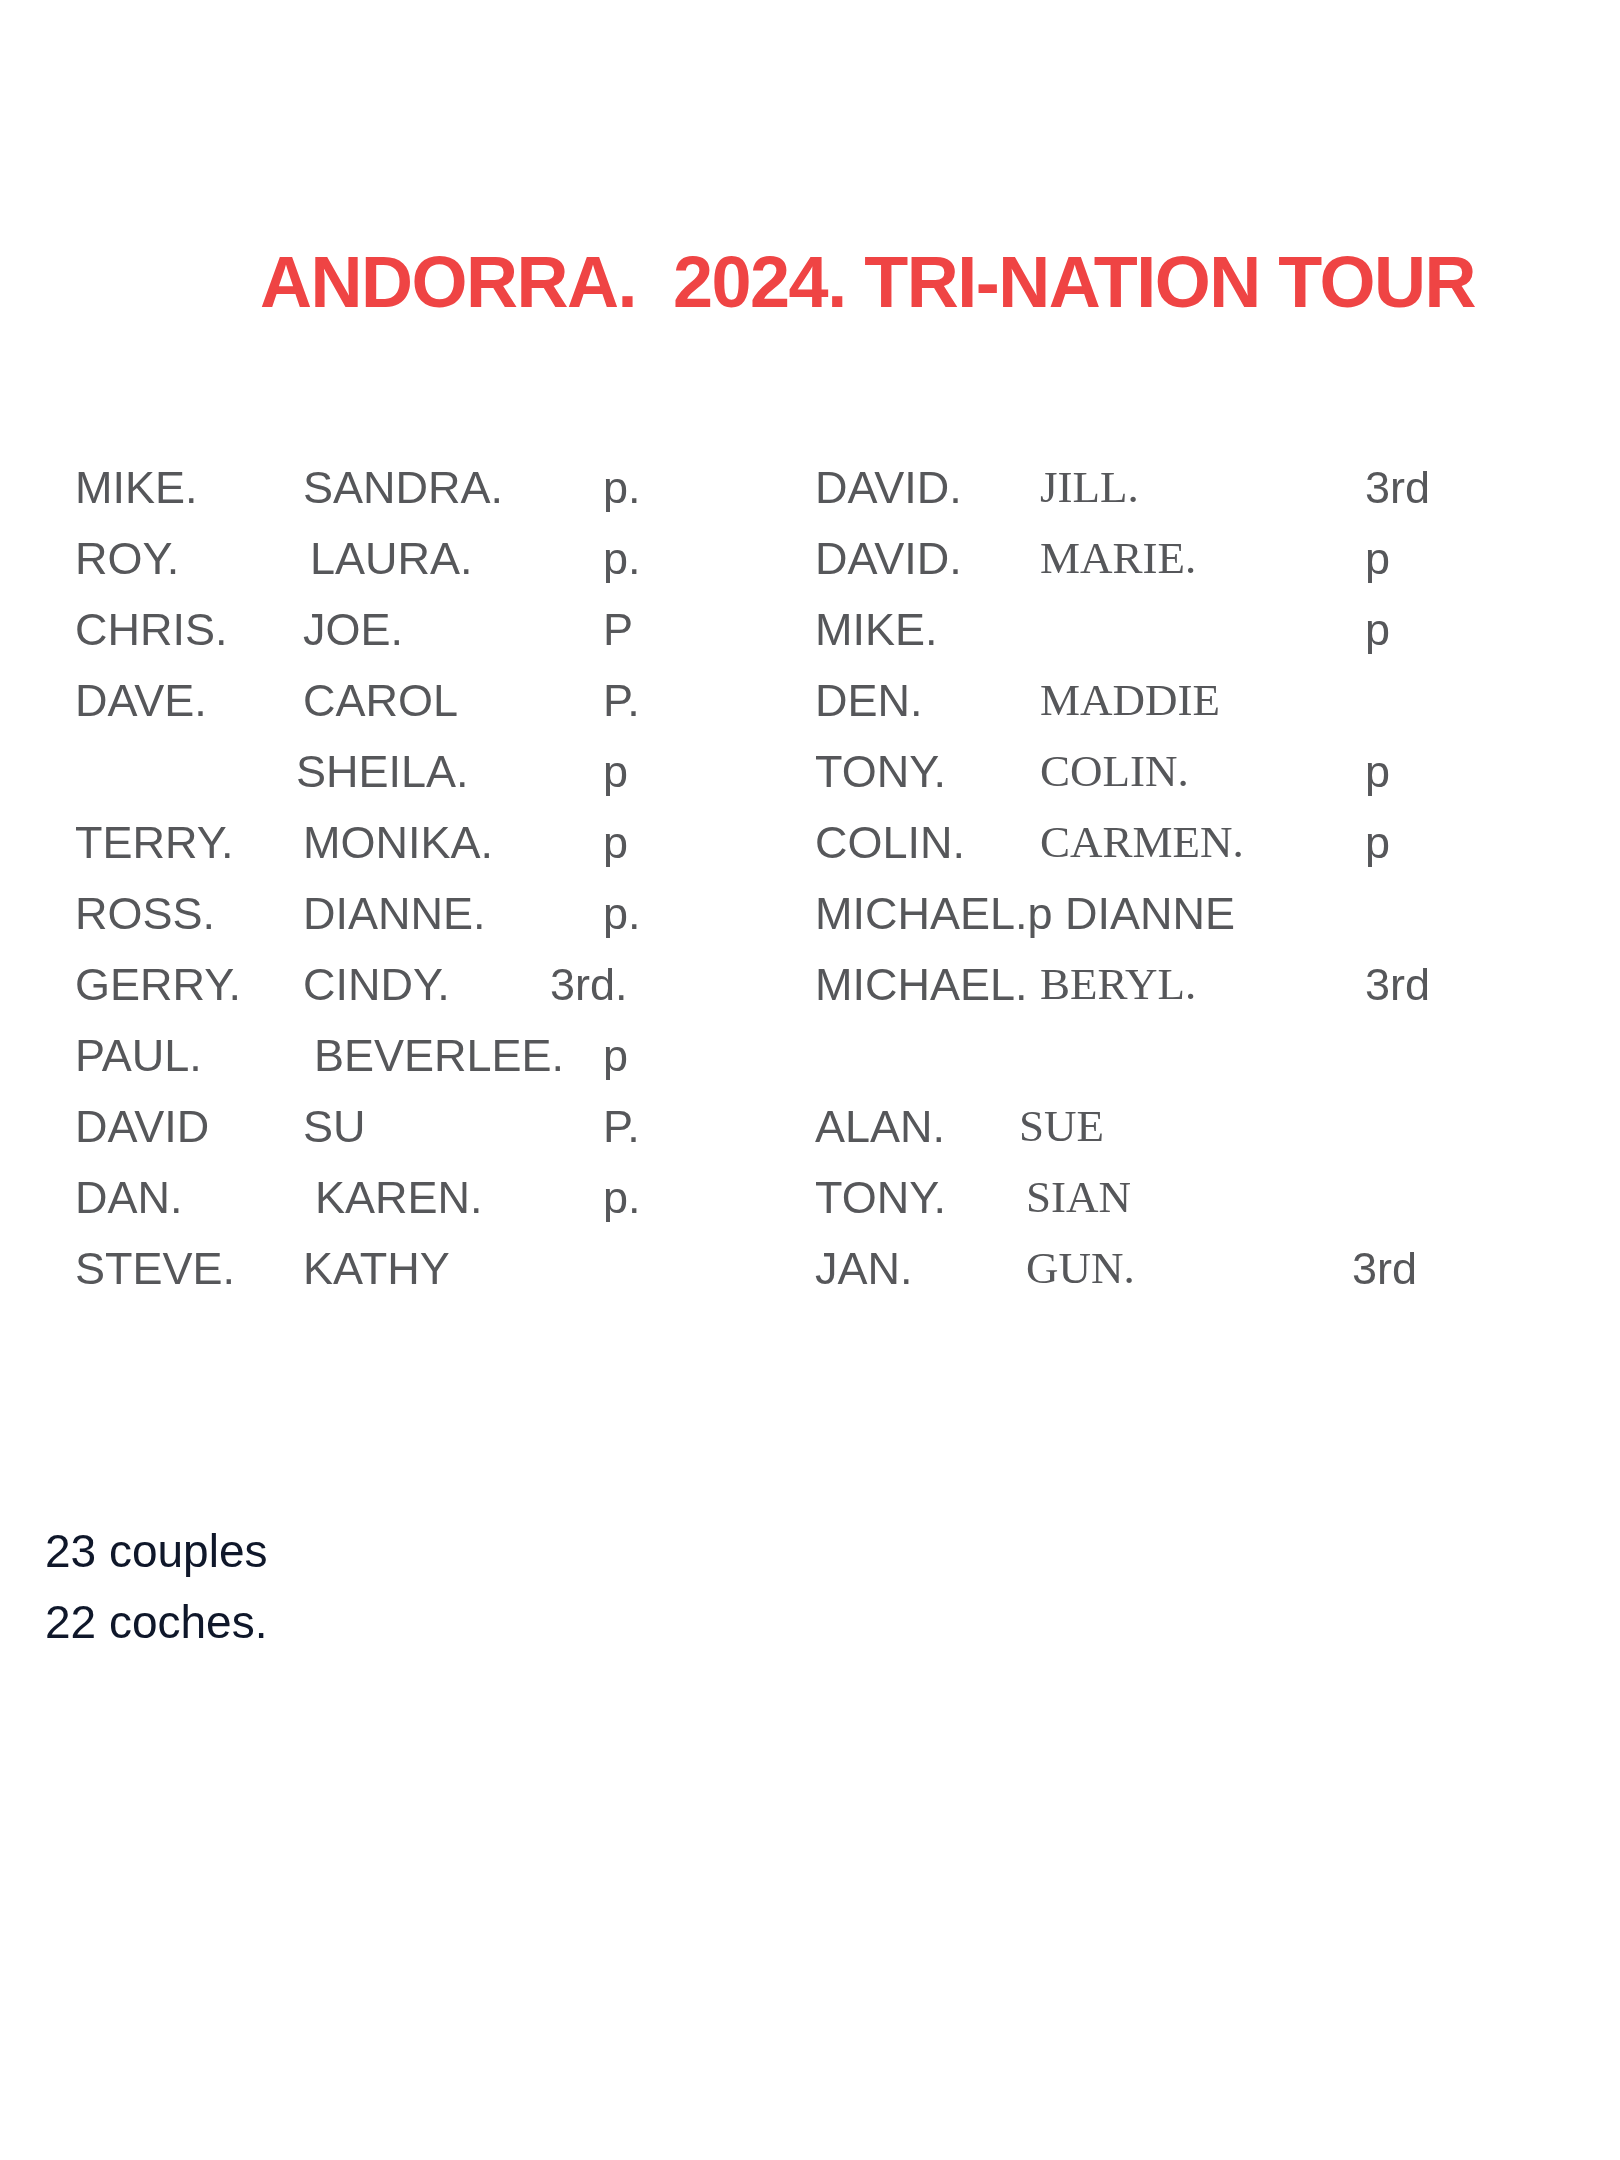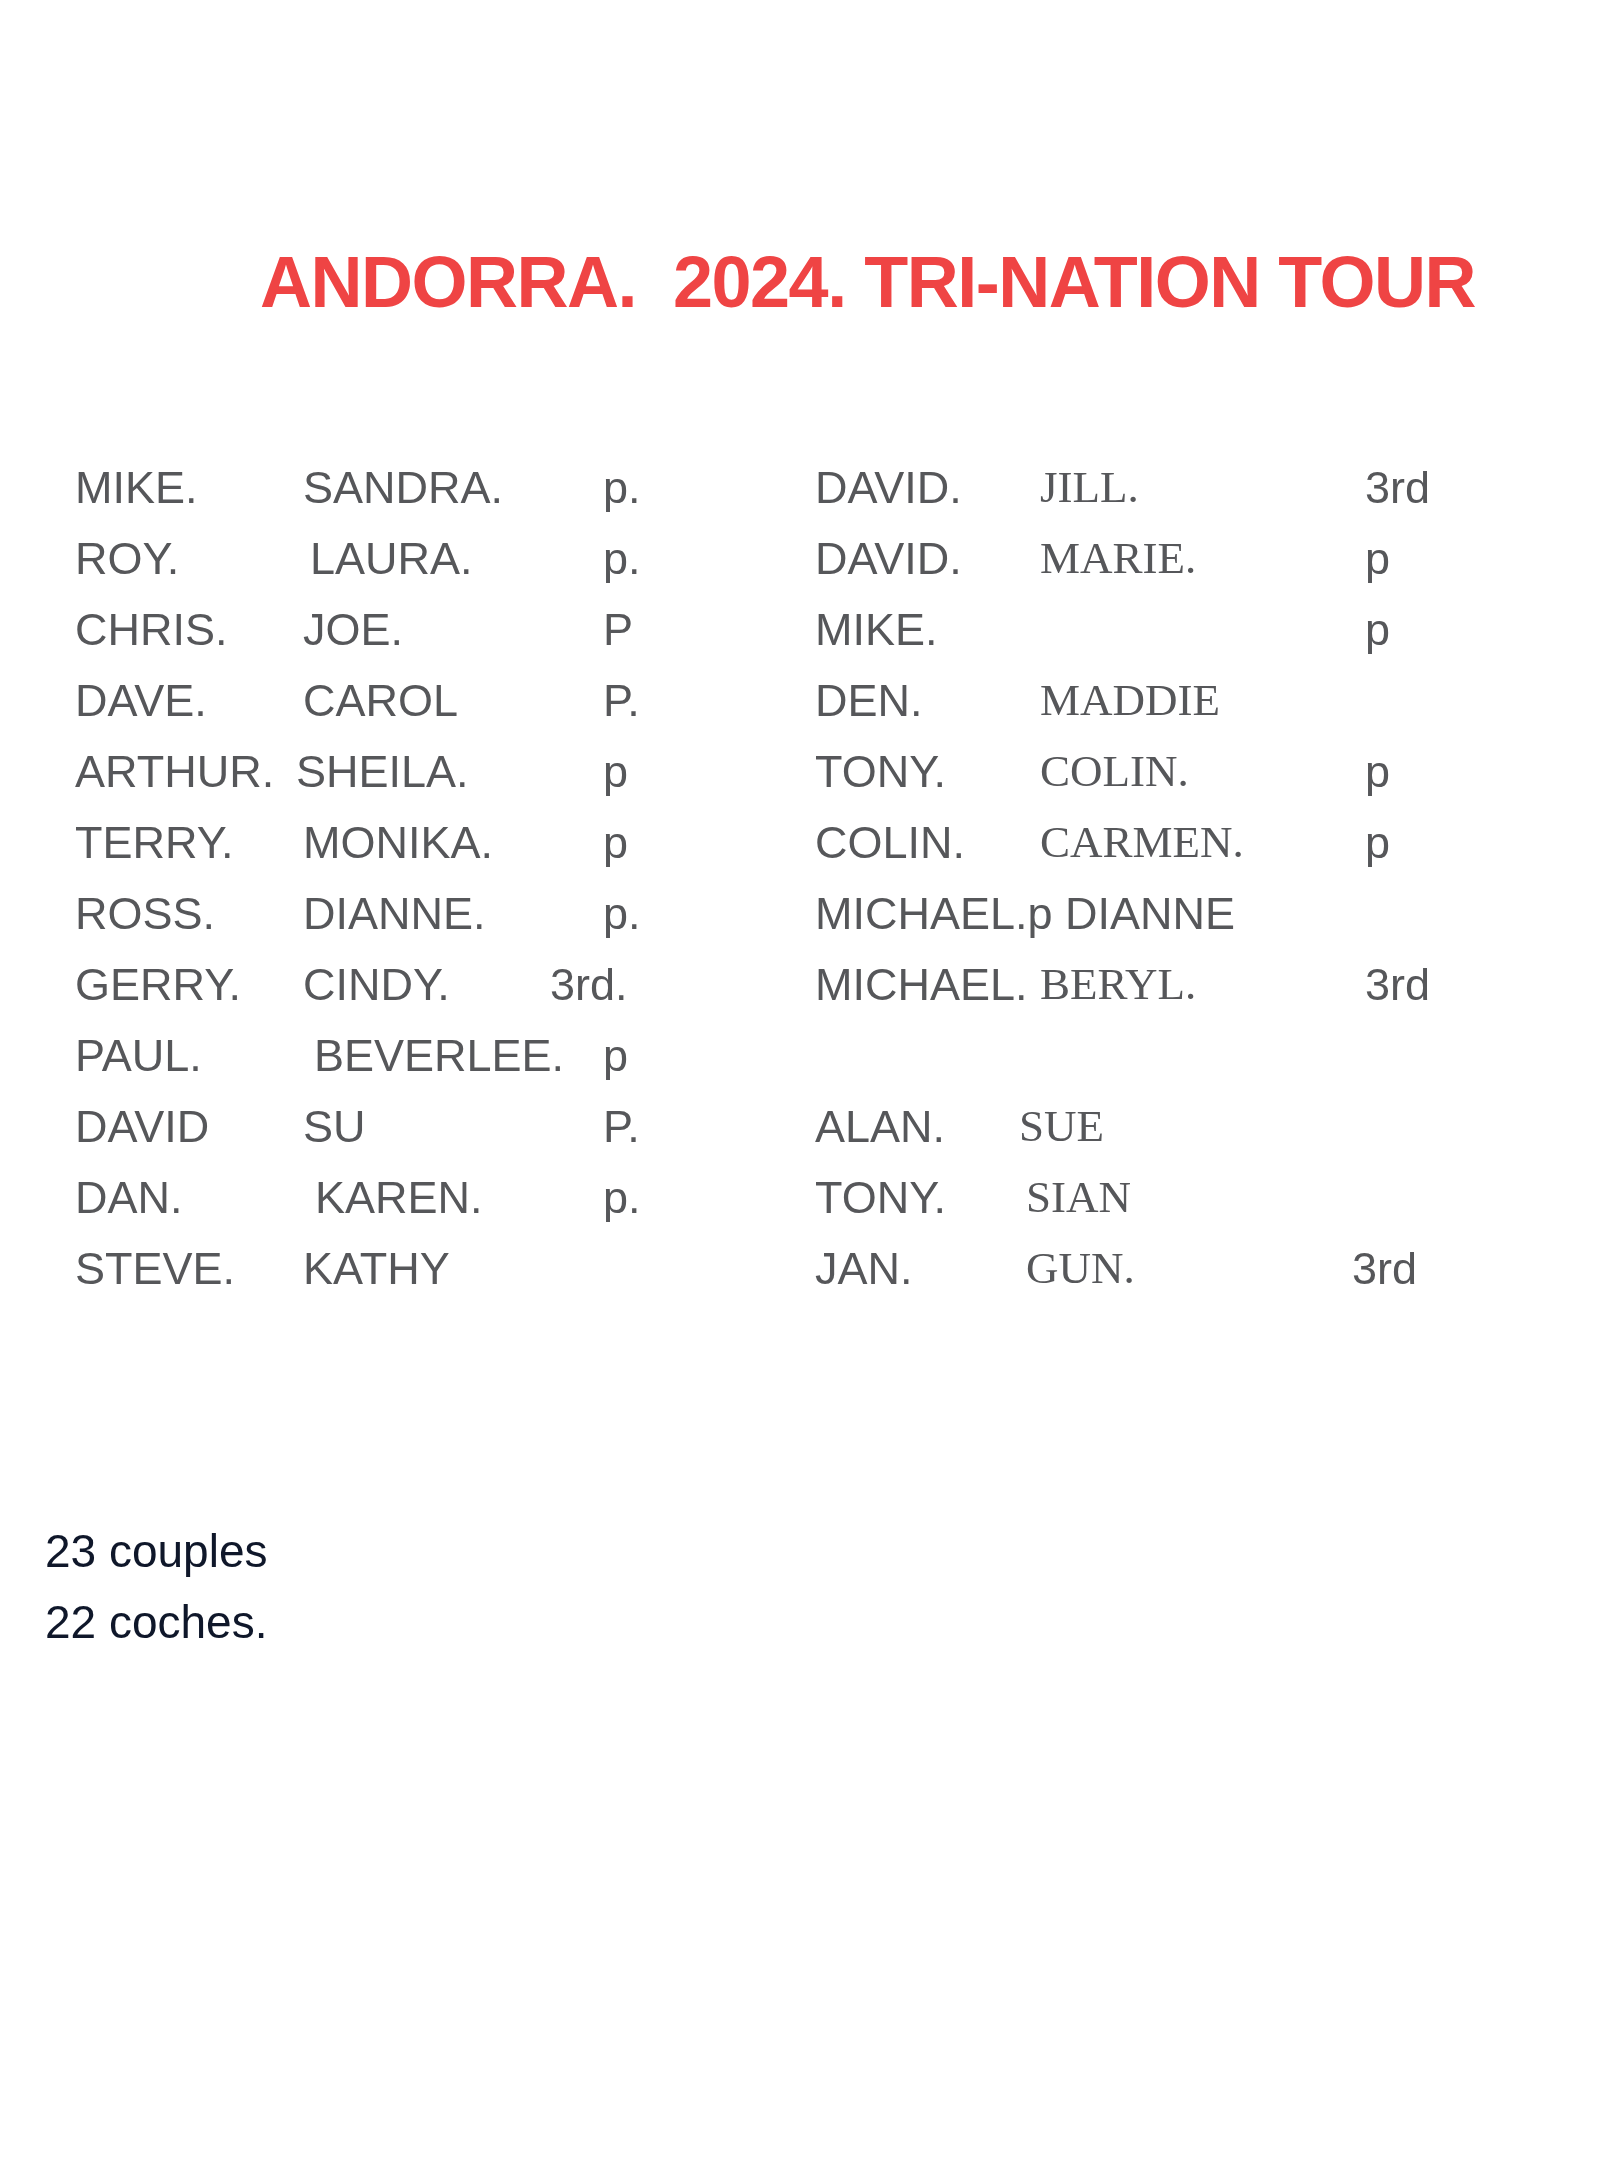--- a/index.html
+++ b/index.html
@@ -62,21 +62,21 @@
 </head>
 <body>
 
 <h1 class="page-title">ANDORRA.  2024. TRI-NATION TOUR</h1>
 
 <div class="roster">
     <div class="roster-row"><span class="cell l-name1">MIKE.</span><span class="cell l-name2">SANDRA.</span><span class="cell l-marker">p.</span><span class="cell r-name1">DAVID.</span><span class="cell r-name2">JILL.</span><span class="cell r-marker">3rd</span></div>
     <div class="roster-row"><span class="cell l-name1">ROY.</span><span class="cell l-name2">LAURA.</span><span class="cell l-marker">p.</span><span class="cell r-name1">DAVID.</span><span class="cell r-name2">MARIE.</span><span class="cell r-marker">p</span></div>
     <div class="roster-row"><span class="cell l-name1">CHRIS.</span><span class="cell l-name2">JOE.</span><span class="cell l-marker">P</span><span class="cell r-name1">MIKE.</span><span class="cell r-marker">p</span></div>
     <div class="roster-row"><span class="cell l-name1">DAVE.</span><span class="cell l-name2">CAROL</span><span class="cell l-marker">P.</span><span class="cell r-name1">DEN.</span><span class="cell r-name2">MADDIE</span></div>
-    <div class="roster-row"><span class="cell l-name1">ARTHUR.</span><span class="cell l-name2">SHEILA.</span><span class="cell l-marker">p</span><span class="cell r-name1">TONY.</span><span class="cell r-name2">COLIN.</span><span class="cell r-marker">p</span></div>
+    <div class="roster-row"><span class="cell l-name2">SHEILA.</span><span class="cell l-marker">p</span><span class="cell r-name1">TONY.</span><span class="cell r-name2">COLIN.</span><span class="cell r-marker">p</span></div>
     <div class="roster-row"><span class="cell l-name1">TERRY.</span><span class="cell l-name2">MONIKA.</span><span class="cell l-marker">p</span><span class="cell r-name1">COLIN.</span><span class="cell r-name2">CARMEN.</span><span class="cell r-marker">p</span></div>
     <div class="roster-row"><span class="cell l-name1">ROSS.</span><span class="cell l-name2">DIANNE.</span><span class="cell l-marker">p.</span><span class="cell r-name1">MICHAEL.p DIANNE</span></div>
     <div class="roster-row"><span class="cell l-name1">GERRY.</span><span class="cell l-name2">CINDY.</span><span class="cell l-marker">3rd.</span><span class="cell r-name1">MICHAEL.</span><span class="cell r-name2">BERYL.</span><span class="cell r-marker">3rd</span></div>
     <div class="roster-row"><span class="cell l-name1">PAUL.</span><span class="cell l-name2">BEVERLEE.</span><span class="cell l-marker">p</span></div>
     <div class="roster-row"><span class="cell l-name1">DAVID</span><span class="cell l-name2">SU</span><span class="cell l-marker">P.</span><span class="cell r-name1">ALAN.</span><span class="cell r-name2">SUE</span></div>
     <div class="roster-row"><span class="cell l-name1">DAN.</span><span class="cell l-name2">KAREN.</span><span class="cell l-marker">p.</span><span class="cell r-name1">TONY.</span><span class="cell r-name2">SIAN</span></div>
     <div class="roster-row"><span class="cell l-name1">STEVE.</span><span class="cell l-name2">KATHY</span><span class="cell r-name1">JAN.</span><span class="cell r-name2">GUN.</span><span class="cell r-marker">3rd</span></div>
   </div>
 
 <div class="footer">

